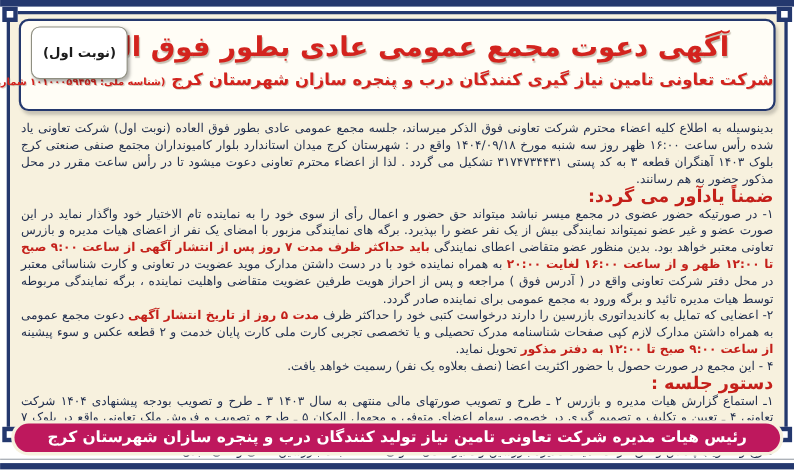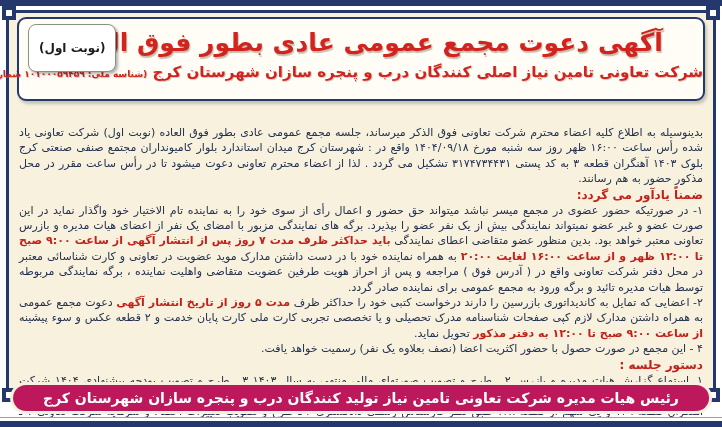--- a/index.html
+++ b/index.html
@@ -47,24 +47,24 @@
   .subtitle-row {
     text-align:center; color:#d3231e; font-weight:bold; font-size:15px;
     margin-top:6px; white-space:nowrap;
     text-shadow:1px 1px 0 rgba(150,140,120,.4);
   }
   .subtitle-meta { font-size:9px; font-weight:bold; }
 
   
   .body-text {
     position:absolute; left:10px; right:10px; top:96px; bottom:44px;
-    color:#23304f; font-size:11px; line-height:15.4px; text-align:justify;margin-top:16px;
+    color:#23304f; font-size:11px; line-height:15.4px; text-align:justify;
   }
   .body-text p { margin:0; }
-  .sec-heading { color:#c4201a; font-weight:bold; font-size:12px; line-height:16px; margin-top:1px; }
+  .sec-heading { color:#c4201a; font-weight:bold; font-size:16px; line-height:16px; margin-top:1px; }
   .red { color:#c4201a; font-weight:bold; }
 
   
   .signature {
     position:absolute; bottom:16px; left:50%; transform:translateX(-50%);
     background:#be185d; color:#ffffff; font-weight:bold; font-size:14px;
     padding:5px 30px; border-radius:16px; white-space:nowrap;
     box-shadow:0 0 0 3px #f7f1de; z-index:4;
   }
 </style>
@@ -78,21 +78,21 @@
   <div class="frame">
     <div class="corner tl"></div>
     <div class="corner tr"></div>
     <div class="corner bl"></div>
     <div class="corner br"></div>
 
     <div class="header-box">
       <span class="badge">(نوبت اول)</span>
       <div class="title">آگهی دعوت مجمع عمومی عادی بطور فوق العاده</div>
       <div class="subtitle-row">
-        <span>شرکت تعاونی تامین نیاز اصلی کنندگان درب و پنجره سازان شهرستان کرج</span>
+        <span>شرکت تعاونی تامین نیاز گیری کنندگان درب و پنجره سازان شهرستان کرج</span>
         <span class="subtitle-meta">(شناسه ملی: ۱۰۱۰۰۰۵۹۴۵۹ شماره ثبت: ۴۰۹)</span>
       </div>
     </div>
 
     <div class="body-text">
       <p>بدینوسیله به اطلاع کلیه اعضاء محترم شرکت تعاونی فوق الذکر میرساند، جلسه مجمع عمومی عادی بطور فوق العاده (نوبت اول) شرکت تعاونی یاد شده رأس ساعت ۱۶:۰۰ ظهر روز سه شنبه مورخ ۱۴۰۴/۰۹/۱۸ واقع در : شهرستان کرج میدان استاندارد بلوار کامیونداران مجتمع صنفی صنعتی کرج بلوک ۱۴۰۳ آهنگران قطعه ۳ به کد پستی ۳۱۷۴۷۳۴۴۳۱ تشکیل می گردد . لذا از اعضاء محترم تعاونی دعوت میشود تا در رأس ساعت مقرر در محل مذکور حضور به هم رسانند.</p>
 
       <p class="sec-heading">ضمناً یادآور می گردد:</p>
 
       <p><span>۱- در صورتیکه حضور عضوی در مجمع میسر نباشد میتواند حق حضور و اعمال رأی از سوی خود را به نماینده تام الاختیار خود واگذار نماید در این صورت عضو و غیر عضو نمیتواند نمایندگی بیش از یک نفر عضو را بپذیرد. برگه های نمایندگی مزبور با امضای یک نفر از اعضای هیات مدیره و بازرس تعاونی معتبر خواهد بود. بدین منظور عضو متقاضی اعطای نمایندگی </span><span class="red">باید حداکثر ظرف مدت ۷ روز پس از انتشار آگهی از ساعت ۹:۰۰ صبح تا ۱۲:۰۰ ظهر و از ساعت ۱۶:۰۰ لغایت ۲۰:۰۰</span><span> به همراه نماینده خود با در دست داشتن مدارک موید عضویت در تعاونی و کارت شناسائی معتبر در محل دفتر شرکت تعاونی واقع در ( آدرس فوق ) مراجعه و پس از احراز هویت طرفین عضویت متقاضی واهلیت نماینده ، برگه نمایندگی مربوطه توسط هیات مدیره تائید و برگه ورود به مجمع عمومی برای نماینده صادر گردد.</span></p>

